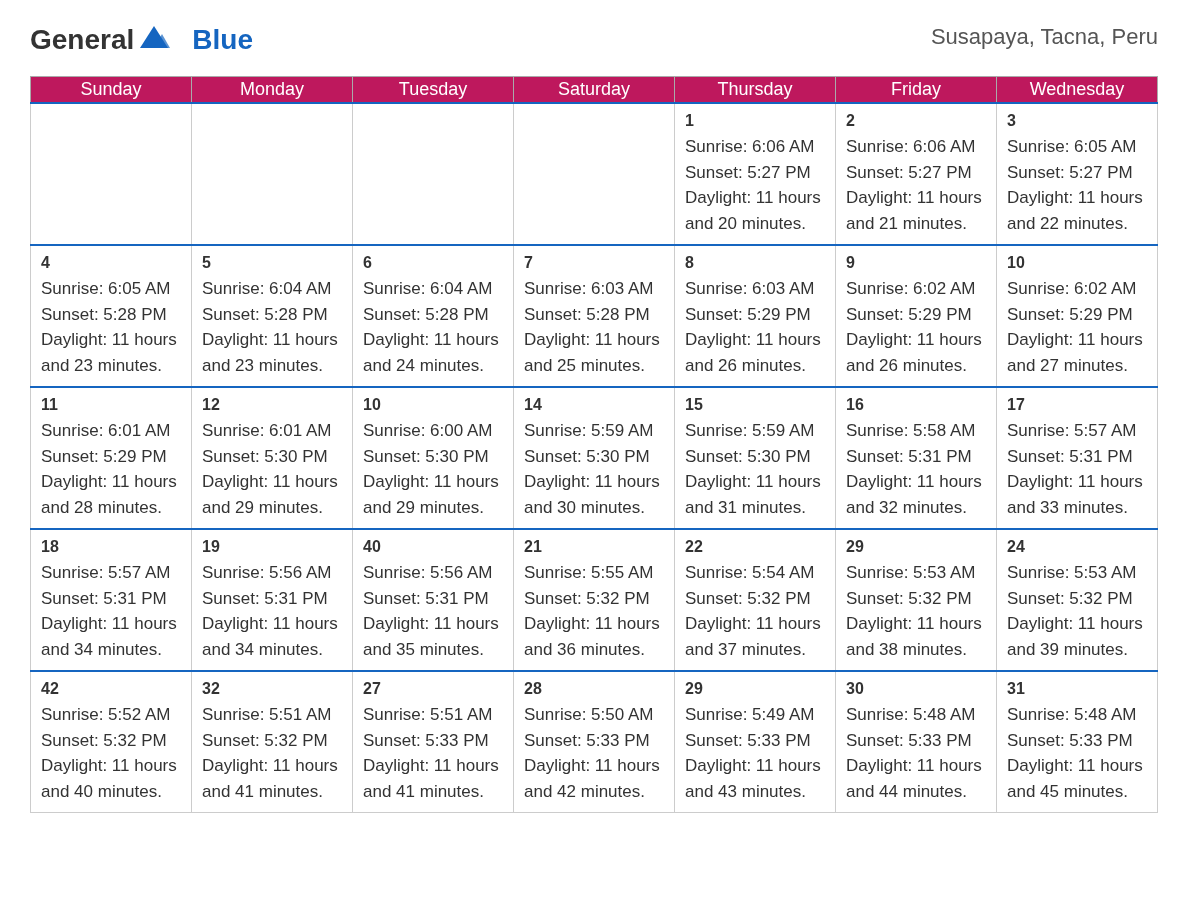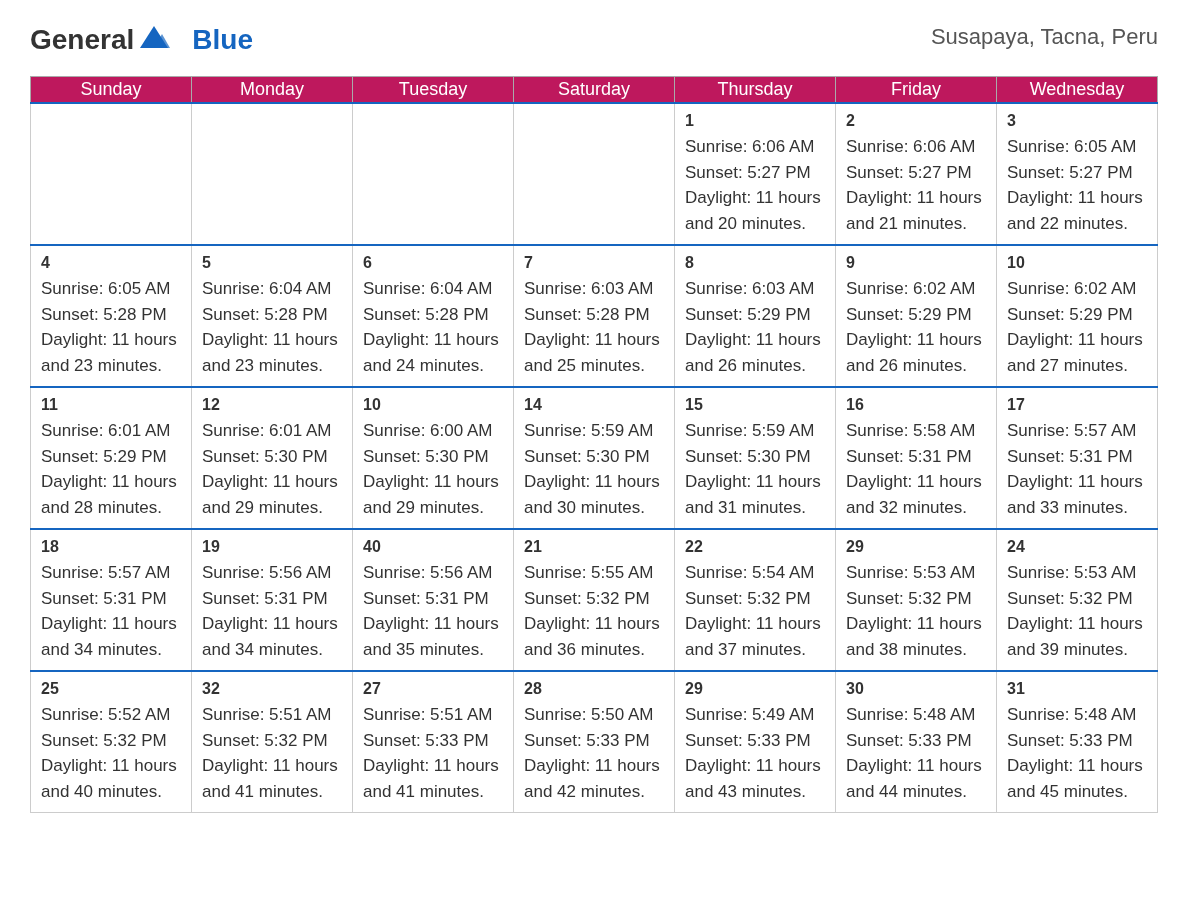--- a/index.html
+++ b/index.html
@@ -227,21 +227,21 @@
           <span class="day-number">29</span>
           <div class="day-info">Sunrise: 5:53 AM<br>Sunset: 5:32 PM<br>Daylight: 11 hours and 38 minutes.</div>
         </td>
         <td>
           <span class="day-number">24</span>
           <div class="day-info">Sunrise: 5:53 AM<br>Sunset: 5:32 PM<br>Daylight: 11 hours and 39 minutes.</div>
         </td>
       </tr>
       <tr class="week-row">
         <td>
-          <span class="day-number">25</span>
+          <span class="day-number">42</span>
           <div class="day-info">Sunrise: 5:52 AM<br>Sunset: 5:32 PM<br>Daylight: 11 hours and 40 minutes.</div>
         </td>
         <td>
           <span class="day-number">32</span>
           <div class="day-info">Sunrise: 5:51 AM<br>Sunset: 5:32 PM<br>Daylight: 11 hours and 41 minutes.</div>
         </td>
         <td>
           <span class="day-number">27</span>
           <div class="day-info">Sunrise: 5:51 AM<br>Sunset: 5:33 PM<br>Daylight: 11 hours and 41 minutes.</div>
         </td>

